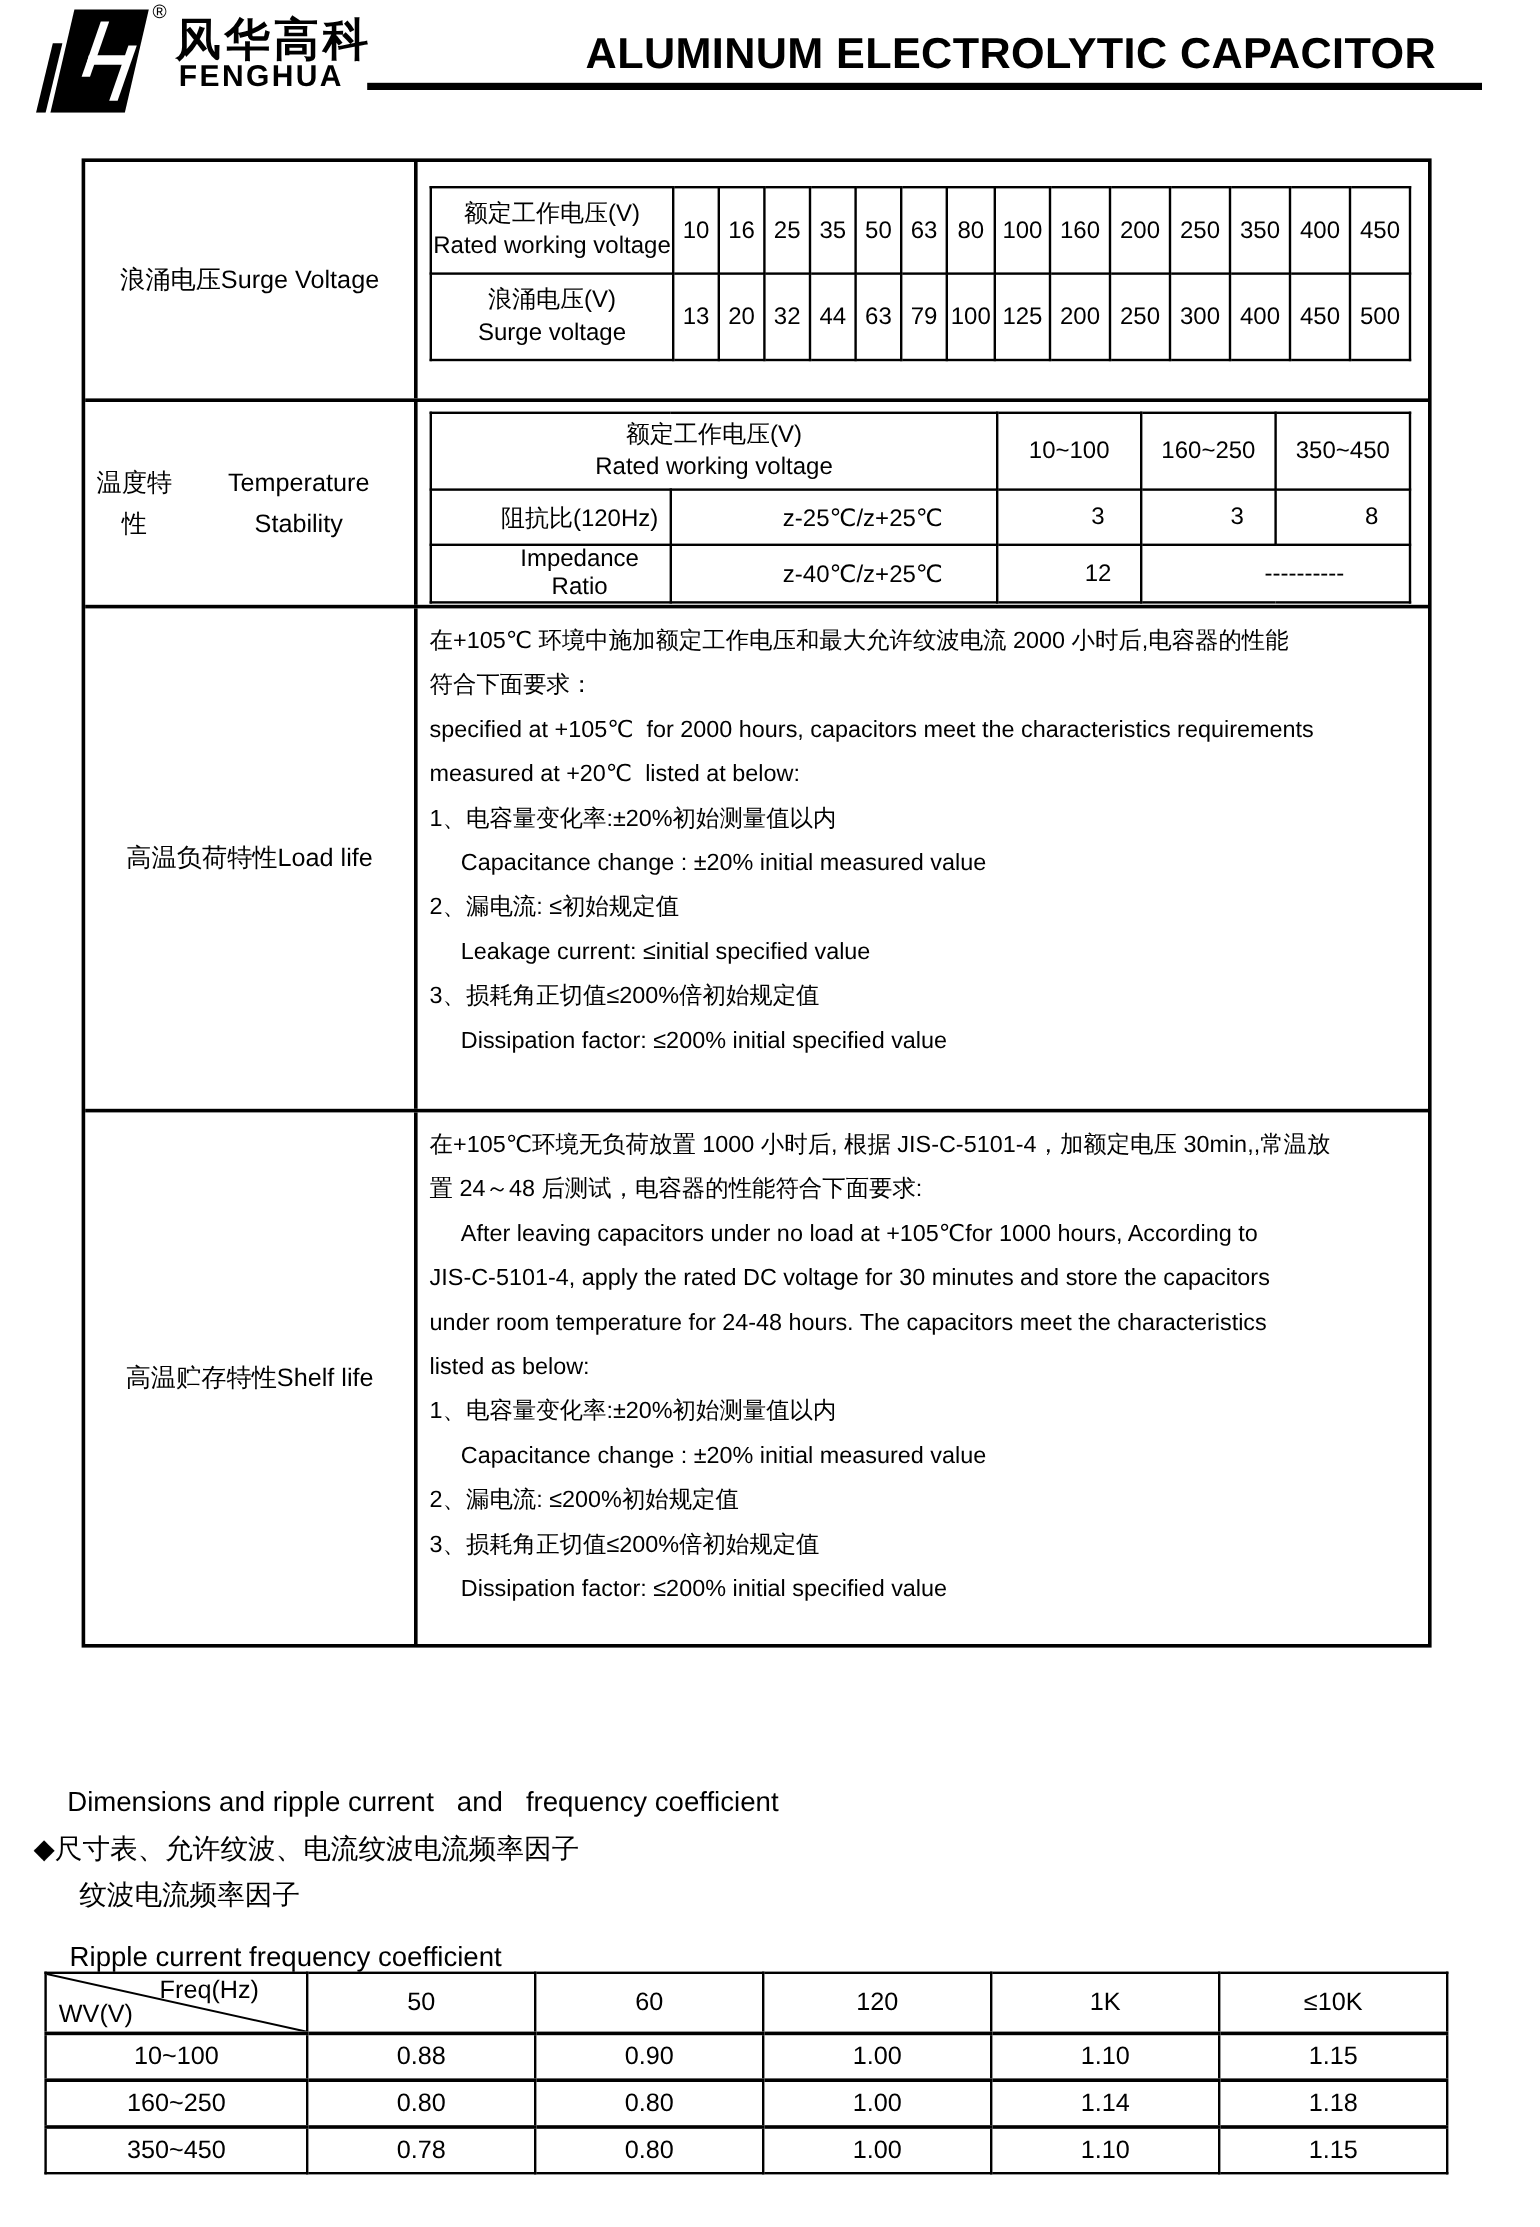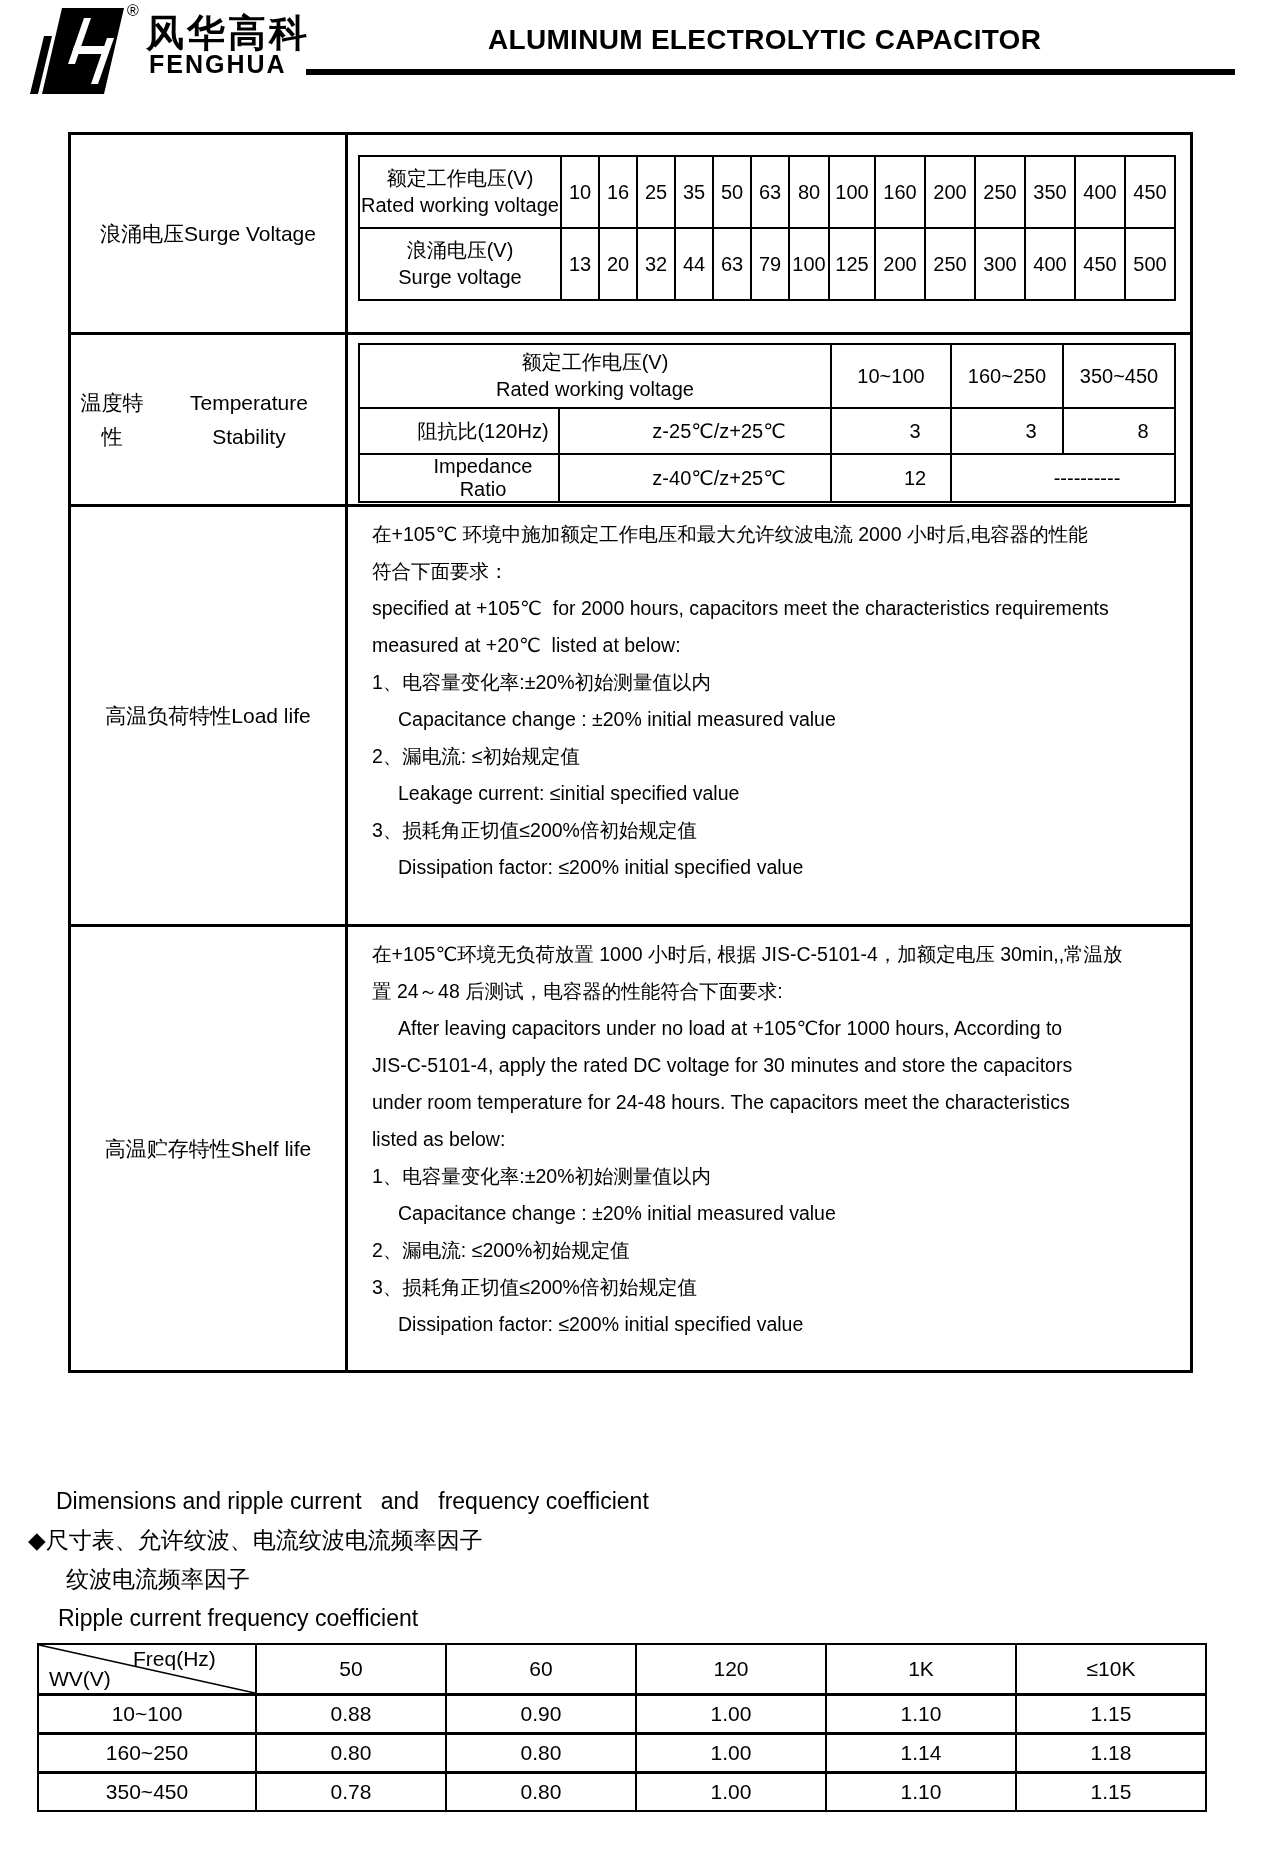--- a/index.html
+++ b/index.html
@@ -4,21 +4,21 @@
 <style>
   html,body{margin:0;padding:0;background:#fff;}
   .page{position:relative;width:1283px;height:1856px;background:#fff;
         font-family:"Liberation Sans","DejaVu Sans",sans-serif;color:#000;overflow:hidden;}
 
   
   .logo-mark{position:absolute;left:28px;top:6px;}
   .logo-reg{position:absolute;left:127px;top:2px;font-size:16px;}
   .logo-cn{position:absolute;left:146px;top:8px;font-size:38px;font-weight:bold;letter-spacing:3px;}
   .logo-en{position:absolute;left:149px;top:50px;font-size:25px;font-weight:bold;letter-spacing:2px;}
-  .doc-title{position:absolute;left:488px;top:24px;font-size:28px;font-weight:bold;letter-spacing:.3px;white-space:pre;text-align:right;}
+  .doc-title{position:absolute;left:488px;top:24px;font-size:36px;font-weight:bold;letter-spacing:.3px;white-space:pre;text-align:right;}
   .title-rule{position:absolute;left:306px;top:69px;width:929px;height:6px;background:#000;}
 
   
   .spec{position:absolute;left:68px;top:132px;width:1125px;border:3px solid #000;box-sizing:border-box;}
   .spec-row{display:flex;border-top:3px solid #000;box-sizing:border-box;}
   .spec-row.first{border-top:none;}
   .r1{height:197px;} .r2{height:172px;} .r3{height:420px;} .r4{height:446px;}
   .spec-label{width:277px;flex:none;border-right:3px solid #000;box-sizing:border-box;
               display:flex;flex-direction:row;justify-content:center;align-items:center;
               text-align:center;font-size:21px;line-height:34px;}
@@ -26,28 +26,28 @@
 
   table{border-collapse:collapse;}
   .inner td{border:2px solid #000;text-align:center;font-size:20px;padding:0;}
   .surge-table{margin:20px 0 0 10px;}
   .surge-table td{height:70px;}
   .surge-table .lblcell{width:200px;line-height:27px;}
   .temp-table{margin:8px 0 0 10px;}
   .temp-table .hrow td{height:62px;line-height:27px;}
   .temp-table .drow td{height:44px;padding-left:48px;}
 
-  .text-block{padding:9px 10px 0 24px;}
+  .text-block{padding:9px 10px 0 10px;}
   .line{white-space:pre;font-size:19.5px;line-height:37px;}
   .ind{padding-left:26px;}
 
   
   .ripple-head{position:absolute;left:28px;top:1482px;font-size:23px;line-height:39px;}
   .ripple-head .hl{white-space:pre;}
-  .hp1{padding-left:28px;} .hp2{padding-left:38px;} .hp3{padding-left:30px;}
+  .hp1{padding-left:28px;} .hp2{padding-left:38px;} .hp3{padding-left:30px;margin-top:12px;}
 
   .freq-table{position:absolute;left:37px;top:1643px;border:2px solid #14b8a6;}
   .freq-table td{border:2px solid #000;text-align:center;font-size:21px;padding:0;}
   .freq-table tr.dr td{border-top:3px solid #000;height:36px;}
   .freq-table .hrow td{height:48px;}
   .corner{position:relative;}
   .corner svg{position:absolute;left:0;top:0;width:100%;height:100%;}
   .corner .c-top{position:absolute;top:2px;left:94px;font-size:21px;}
   .corner .c-bot{position:absolute;bottom:2px;left:10px;font-size:21px;}
 </style>

